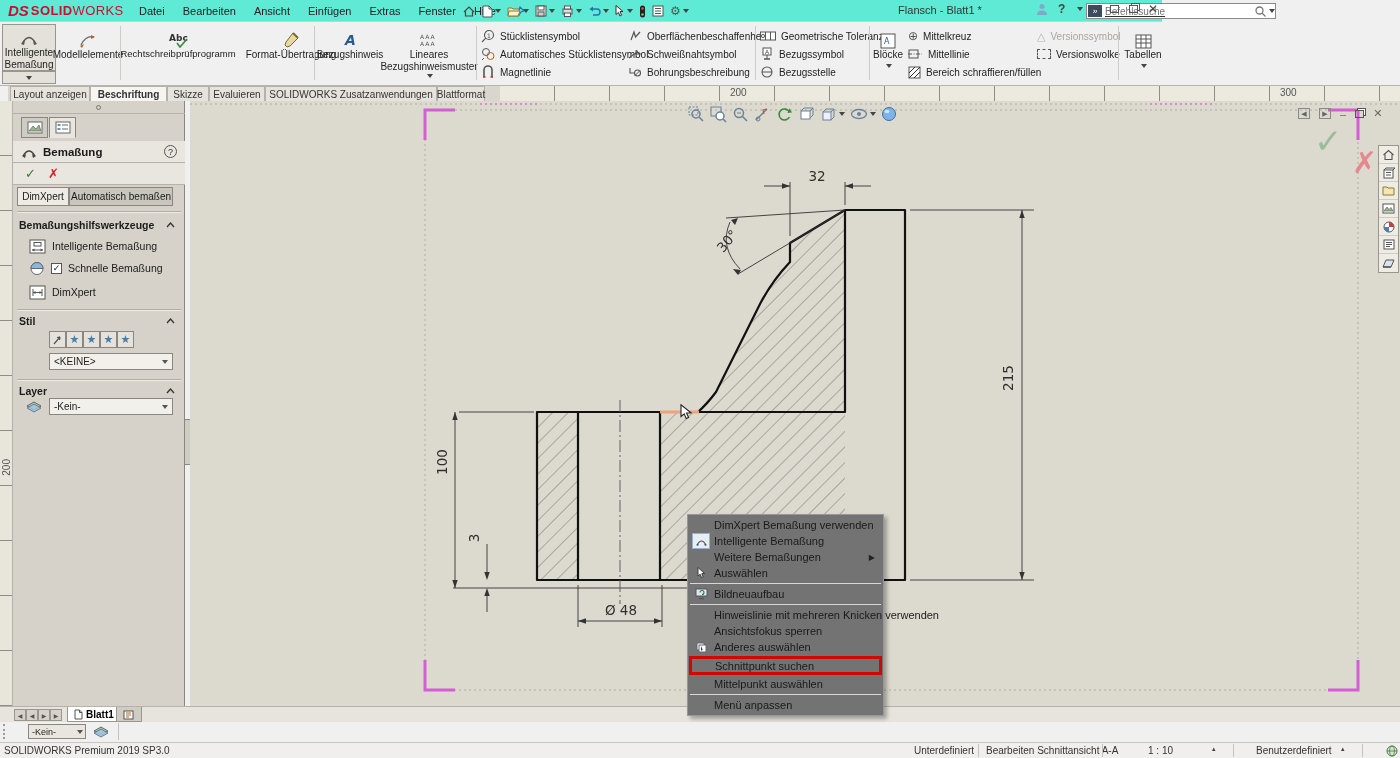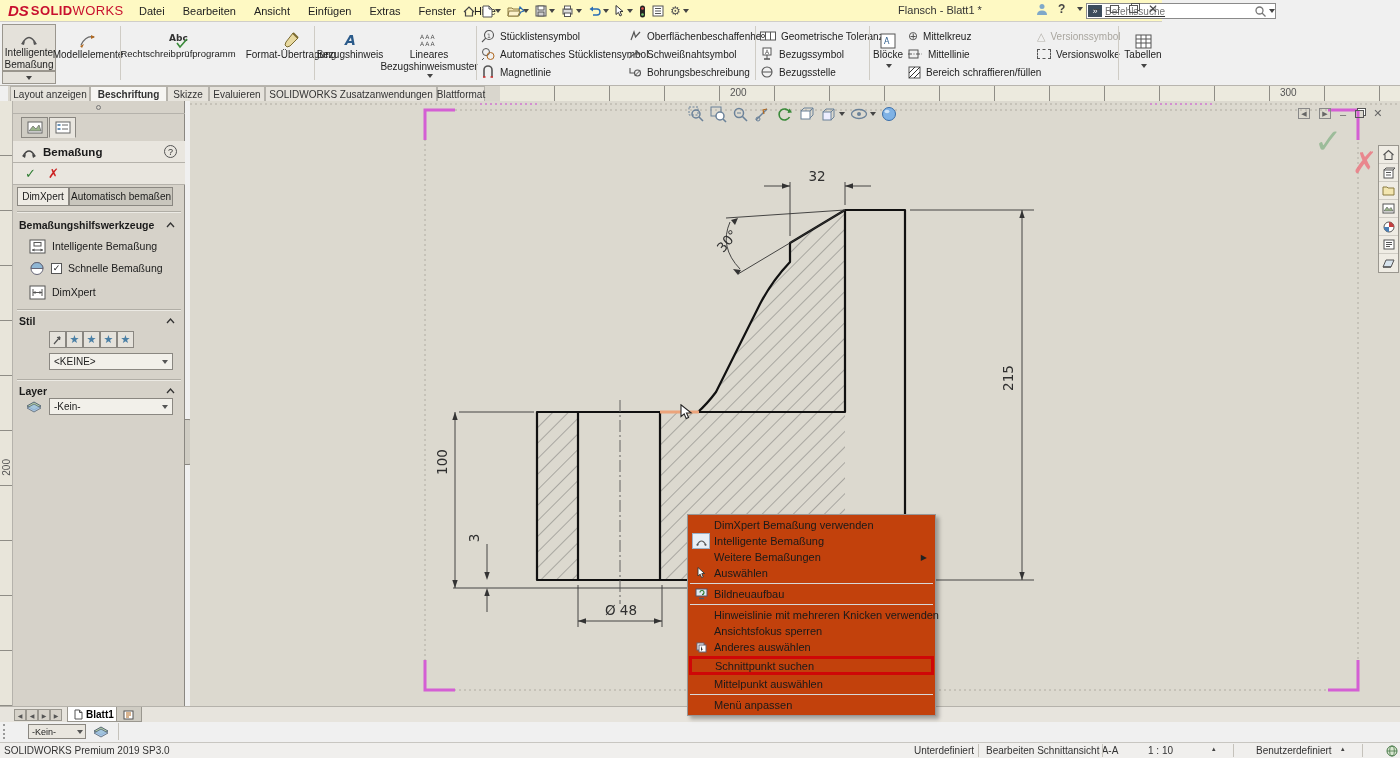--- a/index.html
+++ b/index.html
@@ -1,18 +1,18 @@
 <!DOCTYPE html>
 <html><head>
 <meta charset="utf-8">
 <style>
   * { margin:0; padding:0; box-sizing:border-box; }
   html,body { width:1400px; height:758px; overflow:hidden; font-family:"Liberation Sans","DejaVu Sans",sans-serif; background:#f0f0f0; }
   
-  #titlebar { position:absolute; left:0; top:0; width:1162px; height:22px; background:#fef9c3; border-bottom:1px solid #d0cec9; }
+  #titlebar { position:absolute; left:0; top:0; width:1162px; height:22px; background:#5eead4; border-bottom:1px solid #d0cec9; }
   .logo { position:absolute; left:8px; top:2px; display:flex; align-items:center; font-size:13px; }
   .logo .ds { color:#c8102e; font-style:italic; font-weight:bold; font-size:15px; margin-right:2px; }
   .logo .solid { color:#c8102e; font-weight:bold; letter-spacing:.4px; }
   .logo .works { color:#c8102e; letter-spacing:.4px; }
   .menus { position:absolute; left:130px; top:0; height:22px; display:flex; align-items:center; }
   .menu-item { font-size:11px; color:#222; padding:8px 9px; height:22px; display:flex; align-items:center; cursor:default; }
   .qat { position:absolute; left:460px; top:0; height:22px; display:flex; align-items:center; gap:2px; }
   .qbtn { display:flex; align-items:center; height:20px; padding:0 2px; }
   .caret { width:0; height:0; border-left:3px solid transparent; border-right:3px solid transparent; border-top:4px solid #444; margin-left:2px; }
   .doc-title { position:absolute; left:820px; top:4px; width:240px; text-align:center; font-size:11px; color:#333; }
@@ -67,21 +67,21 @@
   #graphics { position:absolute; left:190px; top:0; width:1210px; height:605px; background:#dcd9cf; }
   #headsup { position:absolute; left:498px; top:3px; height:20px; display:flex; align-items:center; gap:5px; }
   .hicon { display:flex; align-items:center; }
   #viewctl { position:absolute; left:1108px; top:6px; display:flex; align-items:center; gap:9px; color:#666; font-size:11px; }
   .vbox { width:12px; height:11px; border:1px solid #888; font-size:7px; display:flex; align-items:center; justify-content:center; color:#666; }
   #confirm-check { position:absolute; left:1124px; top:20px; font-size:34px; color:rgba(140,180,140,.8); font-weight:bold; }
   #confirm-x { position:absolute; left:1162px; top:44px; font-size:30px; color:rgba(235,120,130,.85); font-weight:bold; }
   #taskpane { position:absolute; left:1188px; top:44px; width:21px; height:128px; background:#efece4; border:1px solid #9a978f; display:flex; flex-direction:column; }
   .tpicon { height:18px; display:flex; align-items:center; justify-content:center; border-bottom:1px solid #cfccc4; }
   
-  #ctxmenu { position:absolute; left:687px; top:413px; width:249px; background:#c2410c; border:1px solid #979797; box-shadow:3px 3px 4px rgba(0,0,0,.3); padding:2px 0; z-index:50; }
+  #ctxmenu { position:absolute; left:687px; top:413px; width:197px; background:#737373; border:1px solid #979797; box-shadow:3px 3px 4px rgba(0,0,0,.3); padding:2px 0; z-index:50; }
   .mitem { height:16px; display:flex; align-items:center; font-size:11px; color:#1a1a1a; padding-left:26px; position:relative; white-space:nowrap; }
   .mitem .micon { position:absolute; left:4px; top:0; width:18px; height:16px; display:flex; align-items:center; justify-content:center; }
   .msub { margin-left:auto; margin-right:8px; font-size:8px; color:#222; }
   .msep { height:1px; background:#d8d8d8; margin:2px 2px; }
   .mitem.redbox { border:3px solid #cf0707; height:19px; margin:1px 1px; padding-left:23px; }
   
   #sheetbar { position:absolute; left:0; top:706px; width:1400px; height:16px; background:#e7e4dd; border-top:1px solid #b5b2ab; }
   .navbtn { position:absolute; top:2px; width:12px; height:12px; background:#d6d2c9; border:1px solid #9a978f; font-size:6px; color:#555; display:flex; align-items:center; justify-content:center; }
   .sheettab { position:absolute; top:0; height:15px; display:flex; align-items:center; gap:3px; font-size:10px; border:1px solid #9a978f; border-top:none; padding:0 6px; background:#cfccc3; }
   .sheettab.active { background:#fff; font-weight:bold; }

